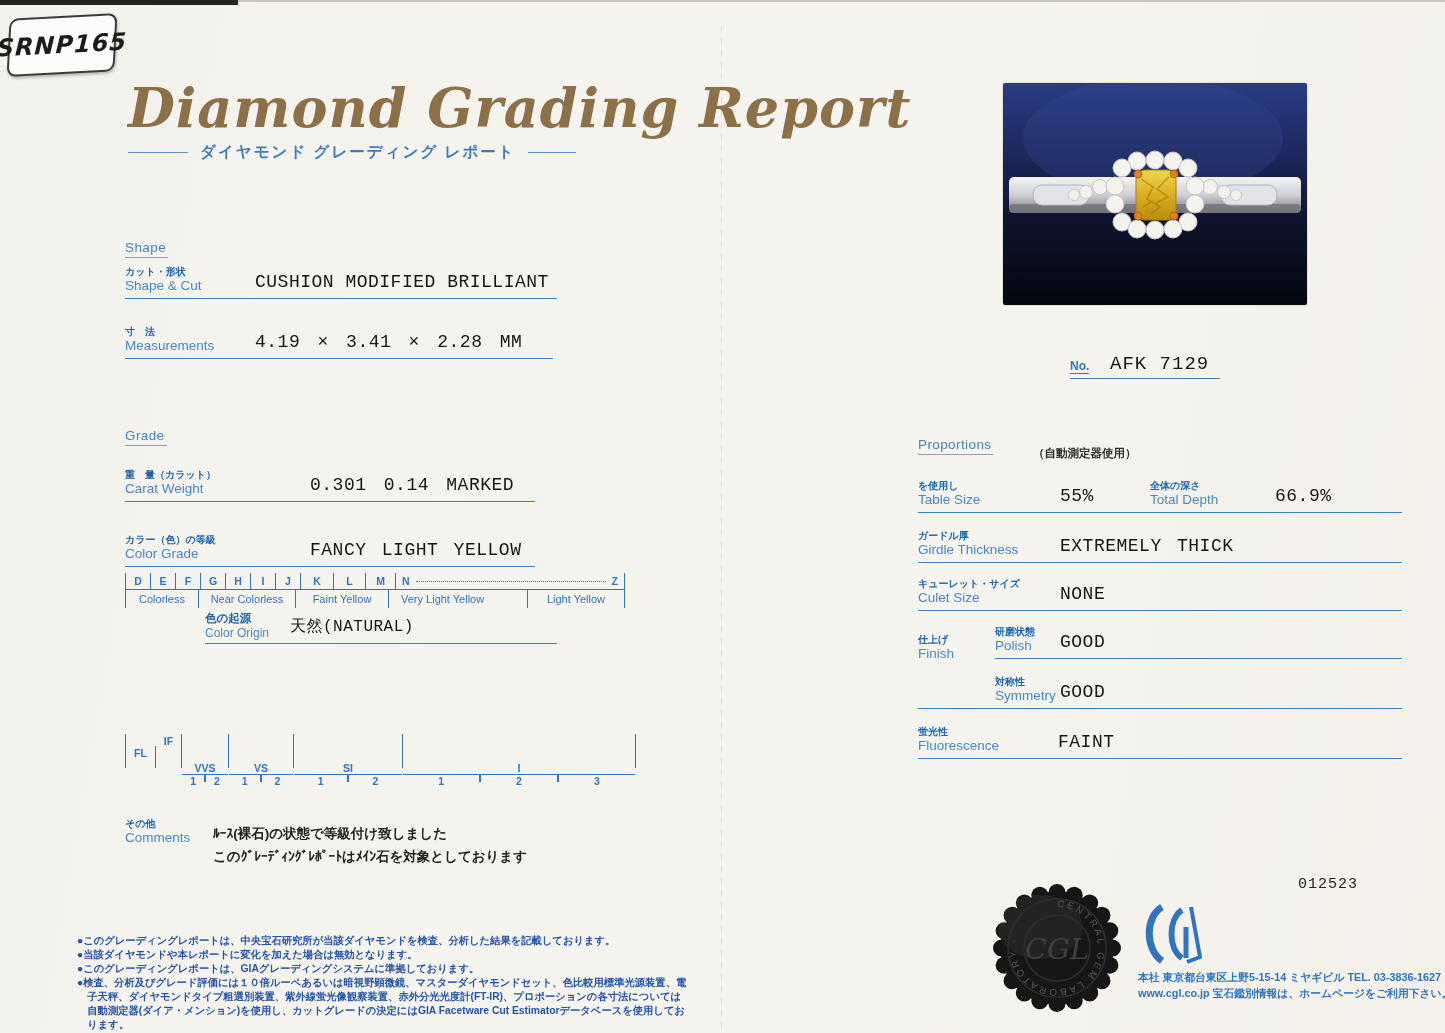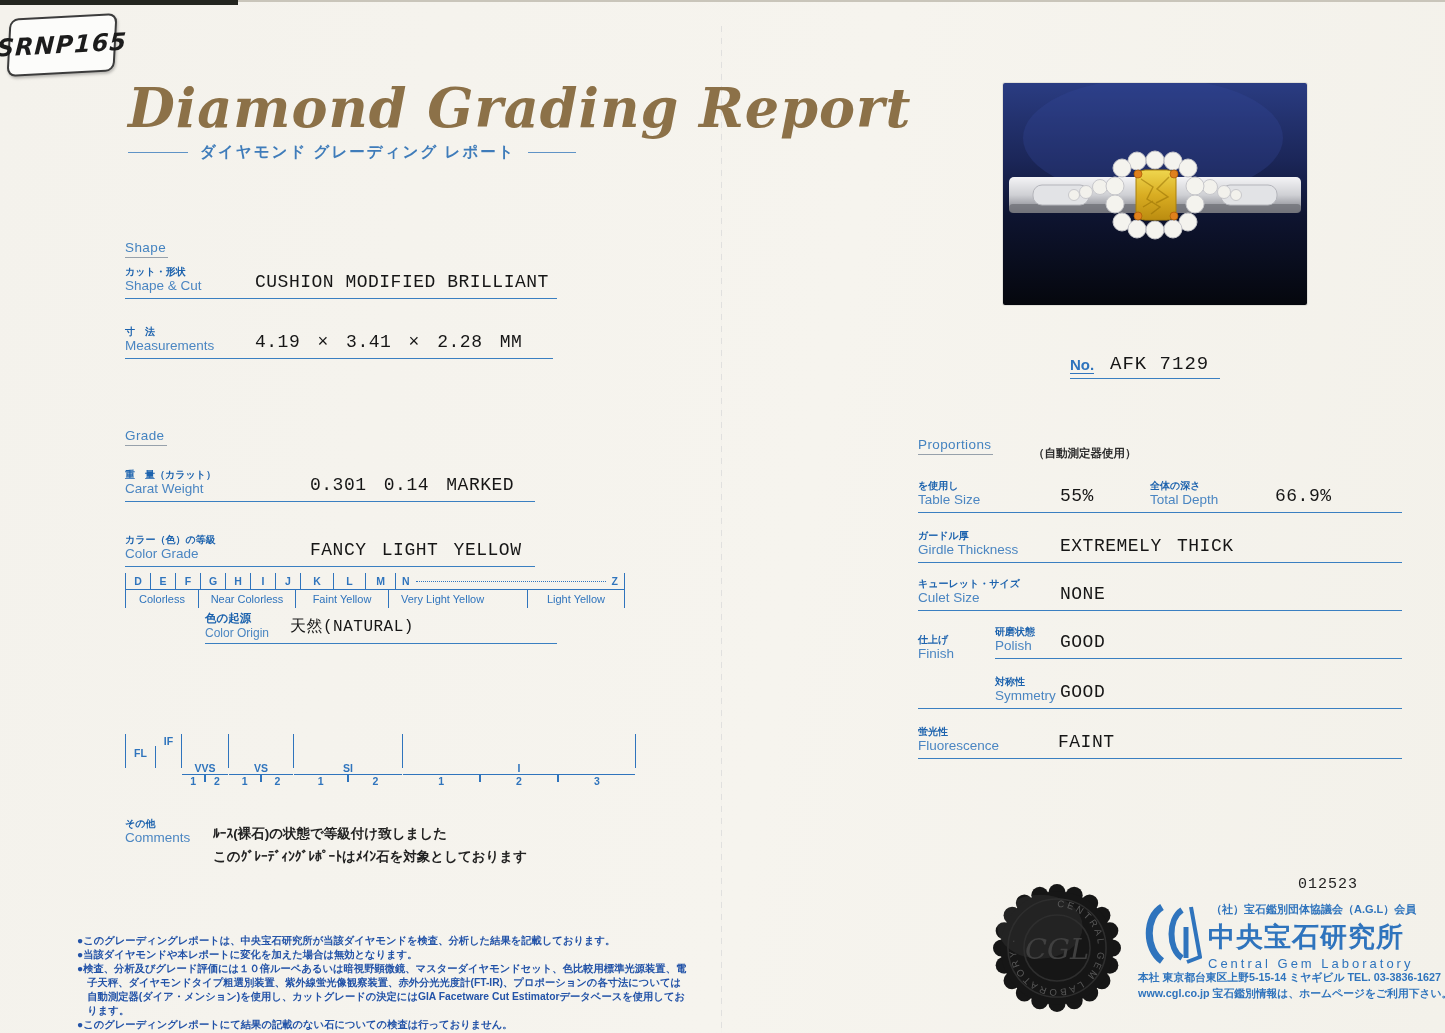--- a/index.html
+++ b/index.html
@@ -77,21 +77,21 @@
 
   .footer-notes { position:absolute; left:77px; top:934px; width:612px;
     color:#2353a8; font-size:10.3px; font-weight:bold; line-height:1.36; }
   .footer-notes div { padding-left:1em; text-indent:-1em; }
 
   
   .photo { position:absolute; left:1003px; top:83px; width:304px; height:222px; border-radius:2px;
            box-shadow:0 0 0 1px rgba(0,0,0,0.08); overflow:hidden; }
   .no-row { position:absolute; left:1070px; top:348px; width:150px; height:30px;
             border-bottom:1.7px solid #3a7fc1; }
-  .no-label { position:absolute; left:0; bottom:4px; color:#2f74bd; font-weight:bold; font-size:15px;
+  .no-label { position:absolute; left:0; bottom:4px; color:#2f74bd; font-weight:bold; font-size:12px;
               border-bottom:1px solid #2f74bd; line-height:1.1; }
   .no-value { position:absolute; left:40px; bottom:3px; font-family:"Liberation Mono", monospace;
               font-size:19px; color:#161616; letter-spacing:1px; }
   .prop-note { position:absolute; left:1033px; top:446px; font-size:11.5px; color:#2b2b2b; font-weight:bold; }
   .finish-label { position:absolute; left:918px; top:634px; }
   .serial { position:absolute; left:1298px; top:876px; font-family:"Liberation Mono", monospace;
             font-size:15px; color:#222; letter-spacing:1px; }
   .seal { position:absolute; left:993px; top:884px; }
   .cgl-logo { position:absolute; left:1136px; top:901px; }
   .cgl-text { position:absolute; left:1208px; top:902px; width:200px; }
@@ -235,20 +235,21 @@
     <div class="en">Comments</div>
   </div>
   <div class="comments-text">
     <div>ﾙｰｽ(裸石)の状態で等級付け致しました</div>
     <div>このｸﾞﾚｰﾃﾞｨﾝｸﾞﾚﾎﾟｰﾄはﾒｲﾝ石を対象としております</div>
   </div>
 
   <div class="footer-notes">
     <div>●このグレーディングレポートは、中央宝石研究所が当該ダイヤモンドを検査、分析した結果を記載しております。</div>
     <div>●当該ダイヤモンドや本レポートに変化を加えた場合は無効となります。</div>
+    <div>●このグレーディングレポートは、GIAグレーディングシステムに準拠しております。</div>
     <div>●検査、分析及びグレード評価には１０倍ルーペあるいは暗視野顕微鏡、マスターダイヤモンドセット、色比較用標準光源装置、電子天秤、ダイヤモンドタイプ粗選別装置、紫外線蛍光像観察装置、赤外分光光度計(FT-IR)、プロポーションの各寸法については自動測定器(ダイア・メンション)を使用し、カットグレードの決定にはGIA Facetware Cut Estimatorデータベースを使用しております。</div>
     <div>●このグレーディングレポートにて結果の記載のない石についての検査は行っておりません。</div>
 
   </div>
 
   <div class="photo">
     <svg width="304" height="222" viewBox="0 0 304 222">
       <defs>
         <linearGradient id="bgG" x1="0" y1="0" x2="0" y2="1">
           <stop offset="0" stop-color="#2a3c82"></stop>
@@ -417,28 +418,18 @@
 
   <div class="cgl-logo">
     <svg width="66" height="66" viewBox="0 0 66 66">
       <path d="M26,6 C9,16 9,48 26,60" stroke="#2f74bd" stroke-width="7" fill="none"></path>
       <path d="M46,9 C32,18 32,48 46,57" stroke="#2f74bd" stroke-width="6" fill="none"></path>
       <path d="M50,26 L50,57" stroke="#2f74bd" stroke-width="5" fill="none"></path>
       <path d="M55,6 L64,56 L51,61" stroke="#2f74bd" stroke-width="4" fill="none" stroke-linejoin="miter"></path>
     </svg>
   </div>
 
-  <div class="cgl-text">
-    <div class="cgl-member">
-      <svg width="13" height="11" viewBox="0 0 13 11">
-        <path d="M2.5,1 L10.5,1 L12,4 L6.5,10 L1,4 Z M1,4 L12,4 M6.5,10 L4.5,4 M6.5,10 L8.5,4" fill="none" stroke="#2f74bd" stroke-width="1.1"></path>
-      </svg>
-      <span>（社）宝石鑑別団体協議会（A.G.L）会員</span>
-    </div>
-    <div class="cgl-name-jp">中央宝石研究所</div>
-    <div class="cgl-name-en">Central Gem Laboratory</div>
-  </div>
   <div class="cgl-address">
     <div>本社 東京都台東区上野5-15-14 ミヤギビル TEL. 03-3836-1627（代）</div>
     <div>www.cgl.co.jp 宝石鑑別情報は、ホームページをご利用下さい。</div>
   </div>
 
 </div>
 
 </body></html>

